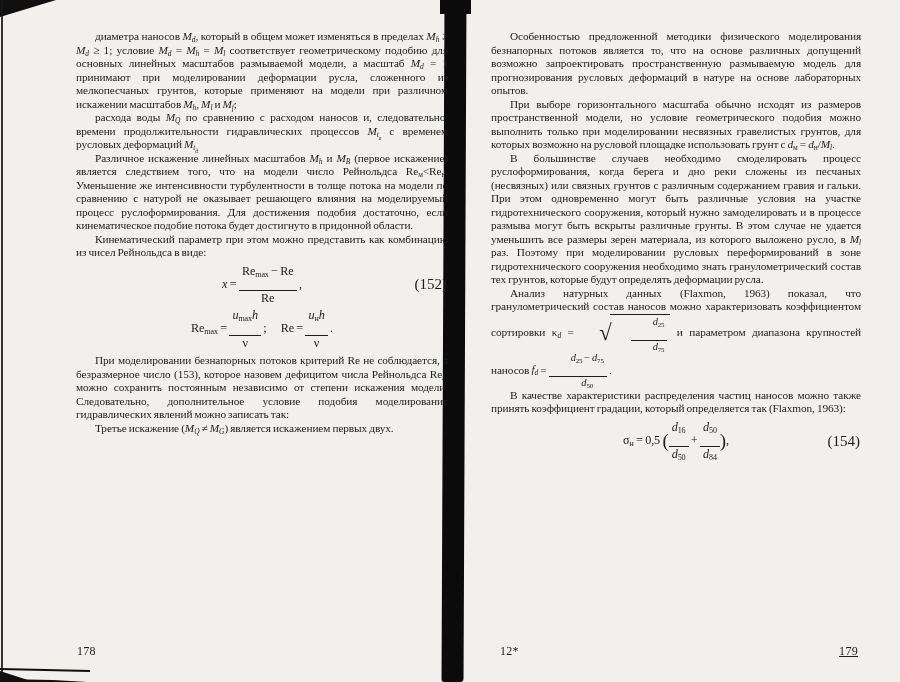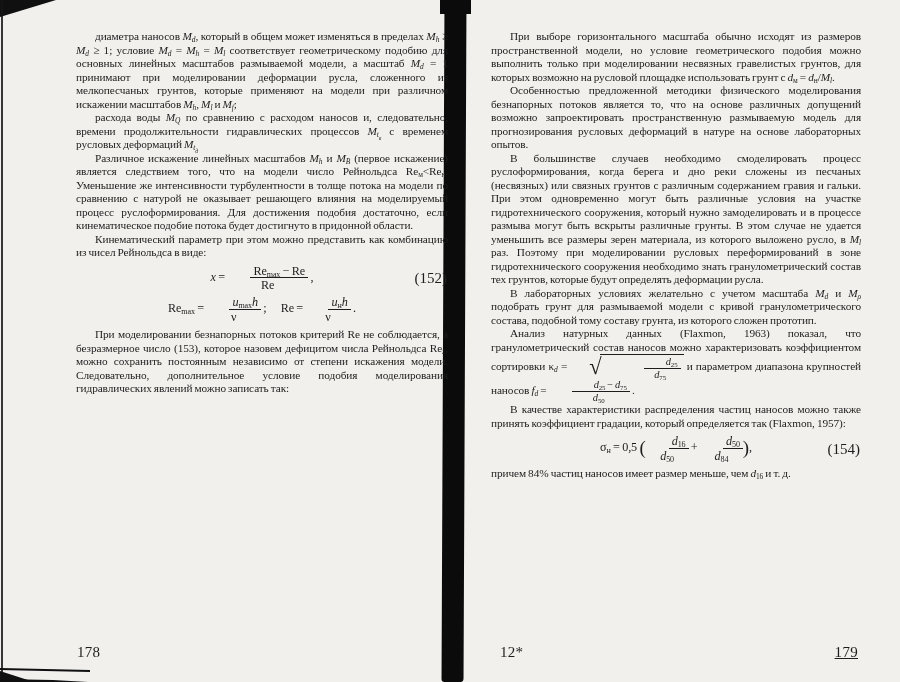--- a/index.html
+++ b/index.html
@@ -34,31 +34,31 @@
   .para.ind{text-indent:19px;}
   i{font-style:italic;}
   sub{font-size:.66em;vertical-align:-.28em;line-height:0;}
   sub sub{font-size:.8em;vertical-align:-.5em;}
 
   .eqrow{position:relative;margin:5px 0;text-align:center;font-size:12.2px;line-height:1.1;}
   .eqbody{display:inline-block;}
   .eqnum{position:absolute;right:1px;top:50%;transform:translateY(-50%);font-size:15px;letter-spacing:0;}
 
   .fr{display:inline-block;vertical-align:middle;text-align:center;line-height:1.02;}
-  .fr .n{display:block;padding:0 3px 0;border-bottom:1px solid #1d1d1d;margin-left:23px;}
+  .fr .n{display:block;padding:0 3px 13px;border-bottom:1px solid #1d1d1d;}
   .fr .d{display:block;padding:1px 3px 0;}
   .fr.fs{font-size:.92em;}
 
   .sqrt{display:inline-block;vertical-align:middle;white-space:nowrap;}
   .sqrt .rad{font-size:2em;line-height:.9;vertical-align:middle;letter-spacing:-2px;}
   .sqrt .arg{display:inline-block;border-top:1.4px solid #1d1d1d;padding:2px 3px 0 2px;vertical-align:middle;}
 
   .big{font-size:1.55em;font-weight:300;vertical-align:middle;line-height:0;}
 
-  .footer-num{position:absolute;top:644px;font-size:15px;letter-spacing:.3px;}
+  .footer-num{position:absolute;top:644px;font-size:12px;letter-spacing:.3px;}
   .footer-num.pl{left:77px;}
   .footer-num.sig{left:500px;}
   .footer-num.pr{left:auto;right:42px;text-decoration:underline;}
 </style>
 </head>
 <body>
 
 <div class="paper"></div>
 
 <div class="corner-tl"></div>
@@ -70,27 +70,26 @@
 <div class="edge-bottom"></div>
 
 <div class="col left">
     <p class="para ind">диаметра наносов <i>M<sub>d</sub></i>, который в общем может изменяться в пределах <i>M<sub>h</sub></i> ≥ <i>M<sub>d</sub></i> ≥ 1; условие <i>M<sub>d</sub></i> = <i>M<sub>h</sub></i> = <i>M<sub>l</sub></i> соответствует геометрическому подобию для основных линейных масштабов размываемой модели, а масштаб <i>M<sub>d</sub></i> = 1 принимают при моделировании деформации русла, сложенного из мелкопесчаных грунтов, которые применяют на модели при различном искажении масштабов <i>M<sub>h</sub></i>, <i>M<sub>l</sub></i> и <i>M<sub>f</sub></i>;</p>
     <p class="para ind">расхода воды <i>M<sub>Q</sub></i> по сравнению с расходом наносов и, следовательно, времени продолжительности гидравлических процессов <i>M<sub>t<sub>в</sub></sub></i> с временем русловых деформаций <i>M<sub>t<sub>д</sub></sub></i></p>
     <p class="para ind">Различное искажение линейных масштабов <i>M<sub>h</sub></i> и <i>M<sub>B</sub></i> (первое искажение) является следствием того, что на модели число Рейнольдса Re<sub>м</sub>&lt;Re<sub>н</sub>. Уменьшение же интенсивности турбулентности в толще потока на модели по сравнению с натурой не оказывает решающего влияния на моделируемый процесс руслоформирования. Для достижения подобия достаточно, если кинематическое подобие потока будет достигнуто в придонной области.</p>
     <p class="para ind">Кинематический параметр при этом можно представить как комбинацию из чисел Рейнольдса в виде:</p>
     <div class="eqrow"><span class="eqbody"><i>x</i> = <span class="fr"><span class="n">Re<sub>max</sub> − Re</span><span class="d">Re</span></span> ,</span><span class="eqnum">(152)</span></div>
     <div class="eqrow"><span class="eqbody">Re<sub>max</sub> = <span class="fr"><span class="n"><i>u</i><sub>max</sub><i>h</i></span><span class="d">ν</span></span> ;&nbsp;&nbsp;&nbsp;&nbsp;&nbsp;&nbsp;Re = <span class="fr"><span class="n"><i>u</i><sub>н</sub><i>h</i></span><span class="d">ν</span></span> .</span></div>
     <p class="para ind">При моделировании безнапорных потоков критерий Re не соблюдается, а безразмерное число (153), которое назовем дефицитом числа Рейнольдса Re<sub><i>x</i></sub>, можно сохранить постоянным независимо от степени искажения модели. Следовательно, дополнительное условие подобия моделирования гидравлических явлений можно записать так:</p>
+    <p class="para ind">Третье искажение (<i>M<sub>Q</sub></i> ≠ <i>M<sub>G</sub></i>) является искажением первых двух.</p>
   </div>
 <div class="footer-num pl">178</div>
 
 <div class="col right">
+    <p class="para ind">Особенностью предложенной методики физического моделирования безнапорных потоков является то, что на основе различных допущений возможно запроектировать пространственную размываемую модель для прогнозирования русловых деформаций в натуре на основе лабораторных опытов.</p>
     <p class="para ind">При выборе горизонтального масштаба обычно исходят из размеров пространственной модели, но условие геометрического подобия можно выполнить только при моделировании несвязных гравелистых грунтов, для которых возможно на русловой площадке использовать грунт с <i>d</i><sub>м</sub> = <i>d</i><sub>н</sub>/<i>M<sub>l</sub></i>.</p>
-    <p class="para ind">Особенностью предложенной методики физического моделирования безнапорных потоков является то, что на основе различных допущений возможно запроектировать пространственную размываемую модель для прогнозирования русловых деформаций в натуре на основе лабораторных опытов.</p>
     <p class="para ind">В большинстве случаев необходимо смоделировать процесс руслоформирования, когда берега и дно реки сложены из песчаных (несвязных) или связных грунтов с различным содержанием гравия и гальки. При этом одновременно могут быть различные условия на участке гидротехнического сооружения, который нужно замоделировать и в процессе размыва могут быть вскрыты различные грунты. В этом случае не удается уменьшить все размеры зерен материала, из которого выложено русло, в <i>M<sub>l</sub></i> раз. Поэтому при моделировании русловых переформирований в зоне гидротехнического сооружения необходимо знать гранулометрический состав тех грунтов, которые будут определять деформации русла.</p>
-    <p class="para ind">В лабораторных условиях желательно с учетом масштаба <i>M<sub>d</sub></i> и <i>M<sub>ρ</sub></i> подобрать грунт для размываемой модели с кривой гранулометрического состава, подобной тому составу грунта, из которого сложен прототип.</p>
     <p class="para ind">Анализ натурных данных (Flaxmon, 1963) показал, что гранулометрический состав наносов можно характеризовать коэффициентом сортировки κ<sub><i>d</i></sub> = <span class="sqrt"><span class="rad">√</span><span class="arg"><span class="fr fs"><span class="n"><i>d</i><sub>25</sub></span><span class="d"><i>d</i><sub>75</sub></span></span></span></span> и параметром диапазона крупностей наносов <i>f<sub>d</sub></i> = <span class="fr fs"><span class="n"><i>d</i><sub>25</sub> − <i>d</i><sub>75</sub></span><span class="d"><i>d</i><sub>50</sub></span></span> .</p>
-    <p class="para ind">В качестве характеристики распределения частиц наносов можно также принять коэффициент градации, который определяется так (Flaxmon, 1957):</p>
+    <p class="para ind">В качестве характеристики распределения частиц наносов можно также принять коэффициент градации, который определяется так (Flaxmon, 1963):</p>
     <div class="eqrow"><span class="eqbody">σ<sub>н</sub> = 0,5 <span class="big">(</span><span class="fr"><span class="n"><i>d</i><sub>16</sub></span><span class="d"><i>d</i><sub>50</sub></span></span> + <span class="fr"><span class="n"><i>d</i><sub>50</sub></span><span class="d"><i>d</i><sub>84</sub></span></span><span class="big">)</span>,</span><span class="eqnum">(154)</span></div>
-    <p class="para">причем 84% частиц наносов имеет размер меньше, чем <i>d</i><sub>16</sub> и т. д.</p>
   </div>
 <div class="footer-num sig">12*</div>
 <div class="footer-num pr">179</div>
 
 </body></html>

